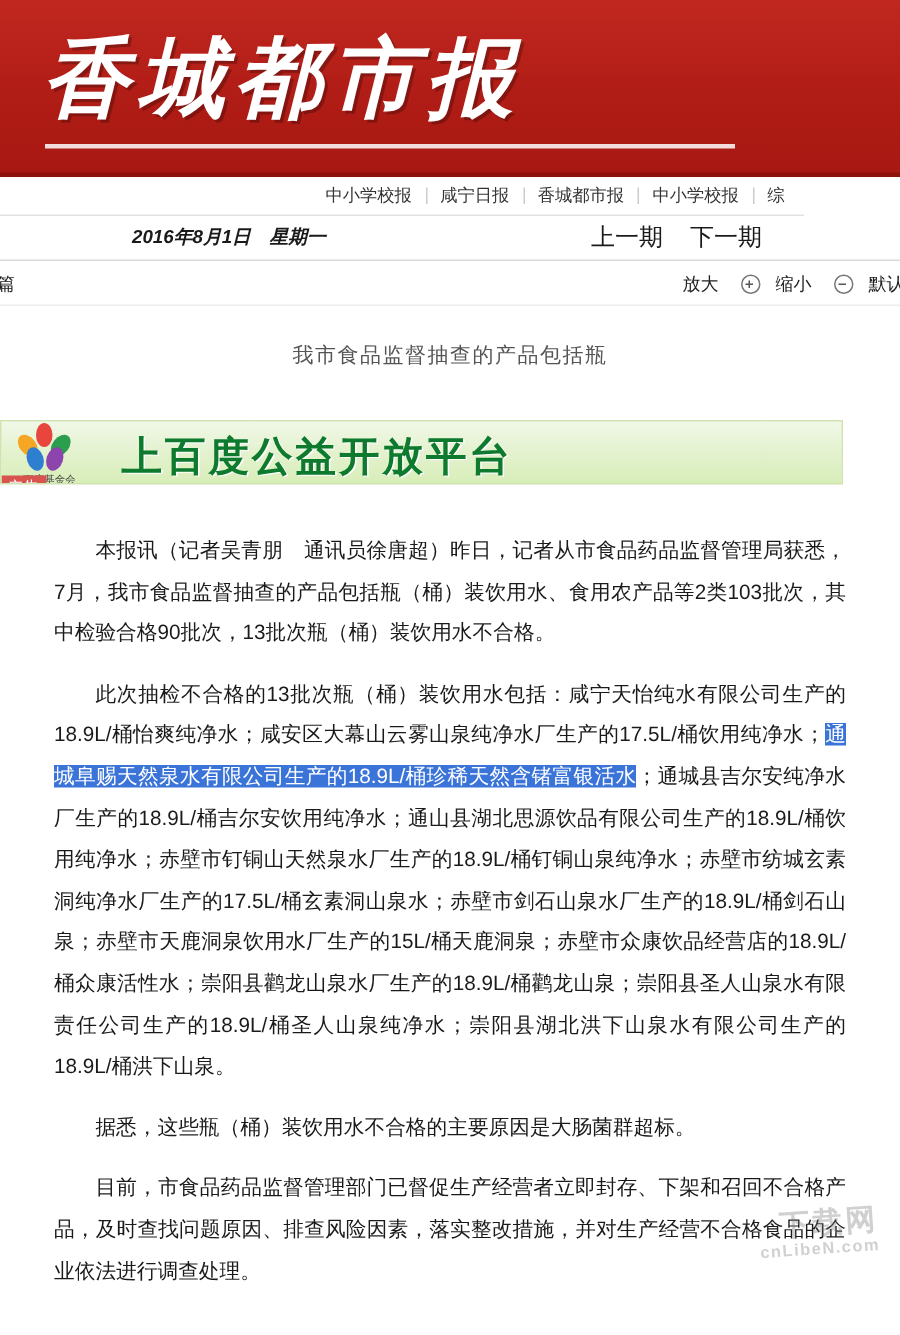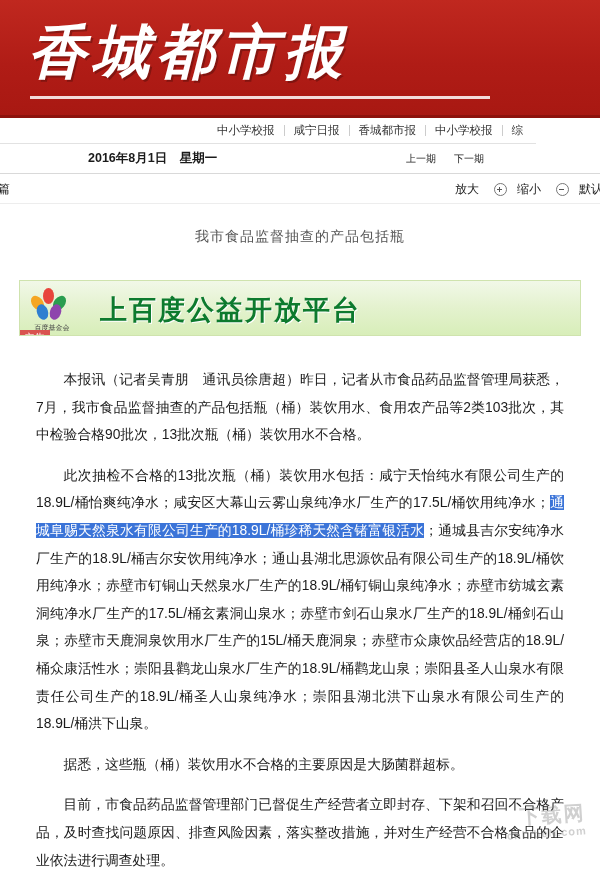--- a/index.html
+++ b/index.html
@@ -95,25 +95,26 @@
     align-items: center;
     box-sizing: border-box;
   }
   .datebar-date {
     position: absolute;
     left: 88px;
     font-size: 12.5px;
     font-weight: bold;
     color: #1a1a1a;
     white-space: nowrap;
+    font-style: italic;
   }
   .datebar-links {
     position: absolute;
-    left: 406px;
-    font-size: 10px;
+    left: 394px;
+    font-size: 16px;
     color: #1a1a1a;
     display: flex;
     gap: 18px;
     white-space: nowrap;
   }
   .datebar-links span { cursor: pointer; }
 
   
   .toolbar {
     position: relative;
@@ -200,22 +201,21 @@
   
   .adwrap {
     position: relative;
     margin: 34px 0 0 0;
     width: 600px;
     left: -36px;
   }
   .ad {
     position: relative;
     width: 562px;
-    margin-left: 19px;
-    height: 56px;
+    height: 43px;
     background: linear-gradient(180deg, #f1f8e8 0%, #e4f2cf 48%, #d8eeb9 100%);
     border: 1px solid #cfe3ae;
     box-sizing: border-box;
     overflow: hidden;
     display: flex;
     align-items: center;
   }
   .ad-logo {
     width: 62px;
     height: 56px;

